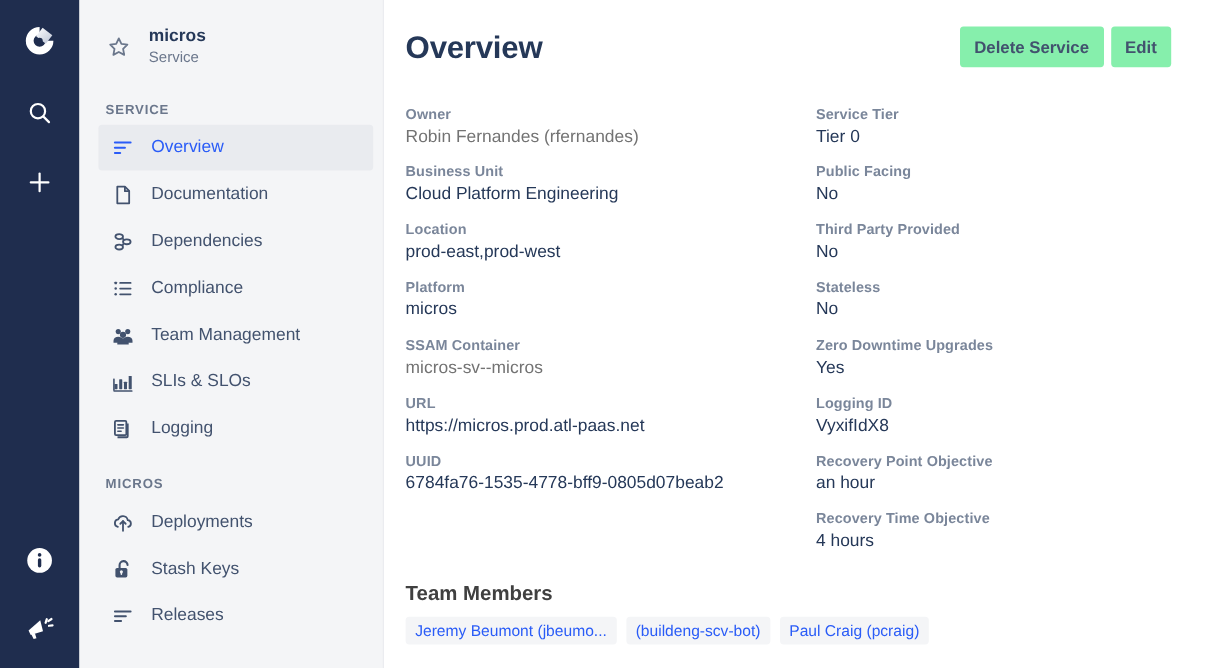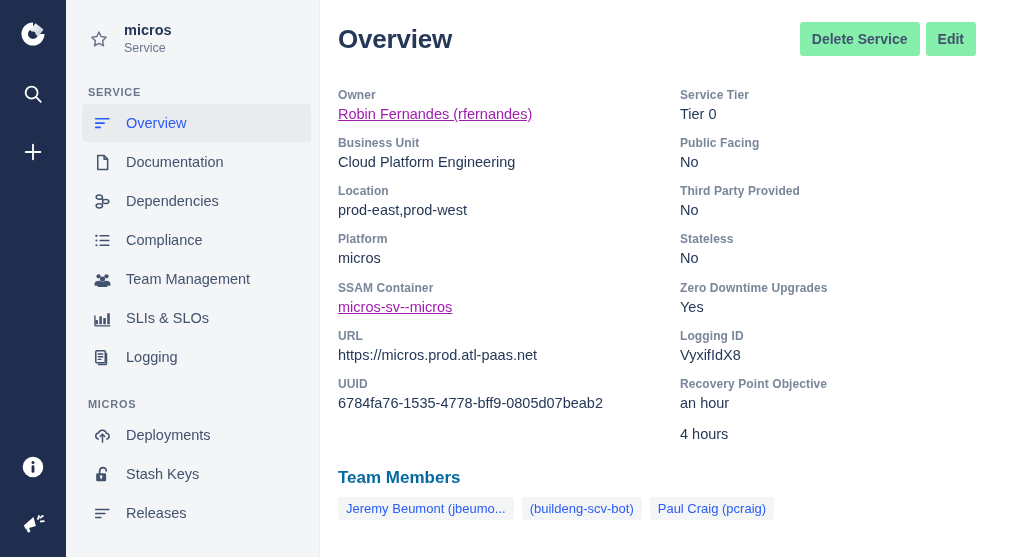--- a/index.html
+++ b/index.html
@@ -86,24 +86,24 @@
     display: grid; grid-template-columns: 342px 1fr;
     margin-top: 32px; column-gap: 0;
   }
   .col { display: flex; flex-direction: column; }
   .field { margin-bottom: 13px; }
   .field-label {
     font-size: 12px; font-weight: bold; color: #7a869a;
     letter-spacing: 0.1px; margin-bottom: 3px;
   }
   .field-value { font-size: 14.5px; color: #253858; line-height: 1.25; }
-  .field-value.link { color: #a21caf; cursor: pointer; text-decoration: underline; }
+  .field-value.link { color: #737373; cursor: pointer; }
 
   .team-section { margin-top: 12px; }
-  .team-title { font-size: 17px; font-weight: bold; color: #0369a1; margin-bottom: 9px; }
+  .team-title { font-size: 17px; font-weight: bold; color: #404040; margin-bottom: 9px; }
   .team-chips { display: flex; gap: 8px; flex-wrap: wrap; }
   .chip {
     background: #f4f5f7; color: #2a5cf7;
     font-size: 13px; border-radius: 3px;
     padding: 4px 8px; white-space: nowrap; cursor: pointer;
     max-width: 198px; overflow: hidden; text-overflow: ellipsis;
   }
 </style>
 </head>
 <body>
@@ -373,20 +373,21 @@
           </div>
           <div class="field">
             <div class="field-label">Logging ID</div>
             <div class="field-value">VyxifIdX8</div>
           </div>
           <div class="field">
             <div class="field-label">Recovery Point Objective</div>
             <div class="field-value">an hour</div>
           </div>
           <div class="field">
+            <div class="field-label">Recovery Time Objective</div>
             <div class="field-value">4 hours</div>
           </div>
         </div>
     </div>
 
     <div class="team-section">
       <div class="team-title">Team Members</div>
       <div class="team-chips" id="team-chips">
           <span class="chip">Jeremy Beumont (jbeumo...</span>
           <span class="chip">(buildeng-scv-bot)</span>

